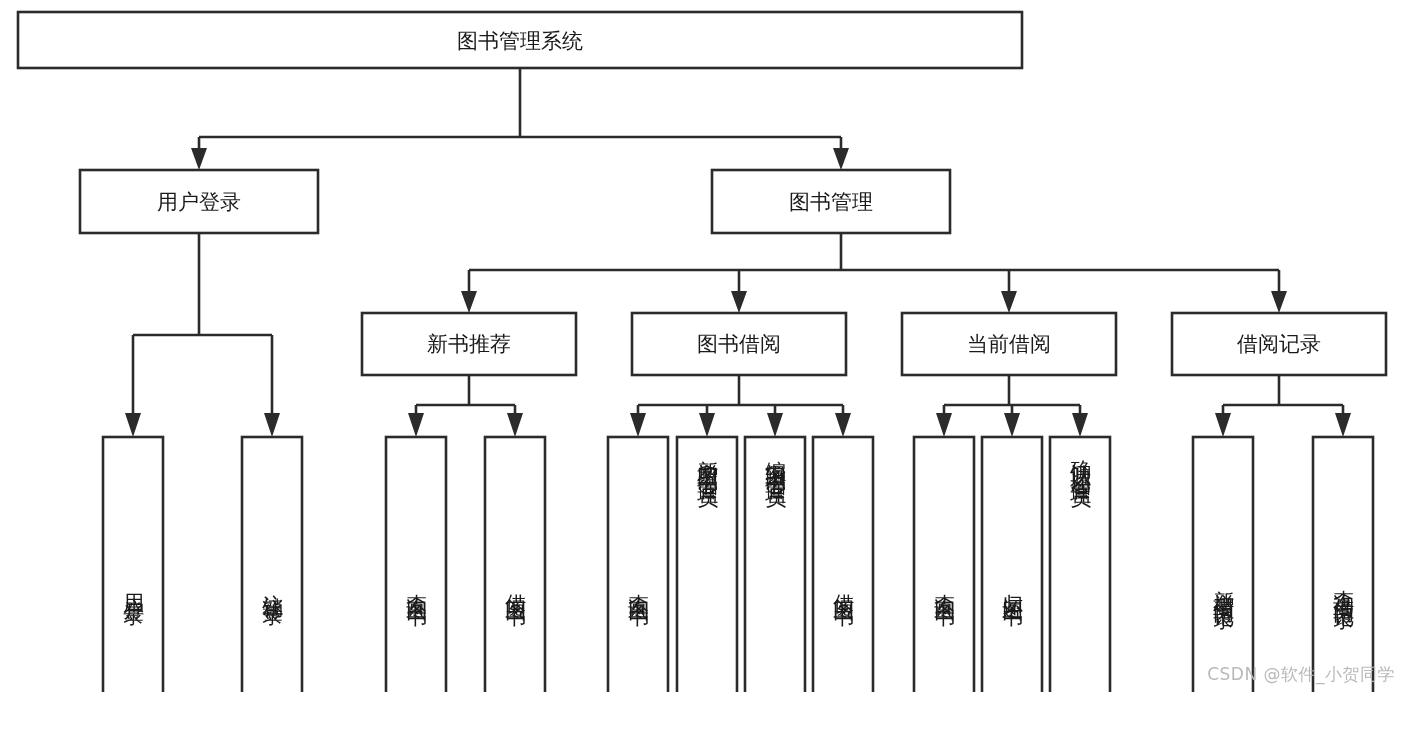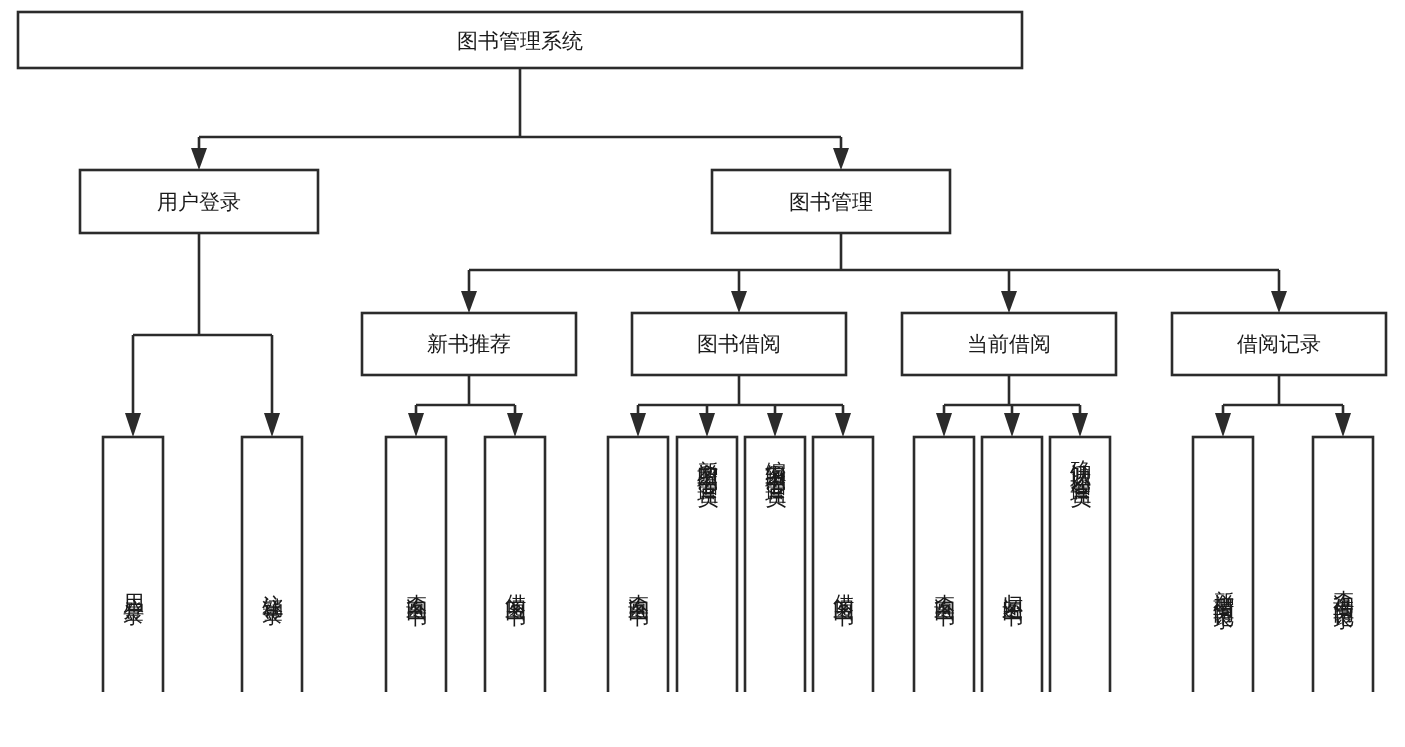--- a/index.html
+++ b/index.html
@@ -257,14 +257,15 @@
   </div>
 
   <div class="vlabel-wrap" style="left:1193px; top:437px; width:60px; height:296px; align-items:center;">
     <span class="vlabel">新增借阅记录</span>
   </div>
 
   <div class="vlabel-wrap" style="left:1313px; top:437px; width:60px; height:296px; align-items:center;">
     <span class="vlabel">查询借阅记录</span>
   </div>
 
+  <div class="watermark">CSDN @软件_小贺同学</div>
 
 </div>
 
 </body></html>

